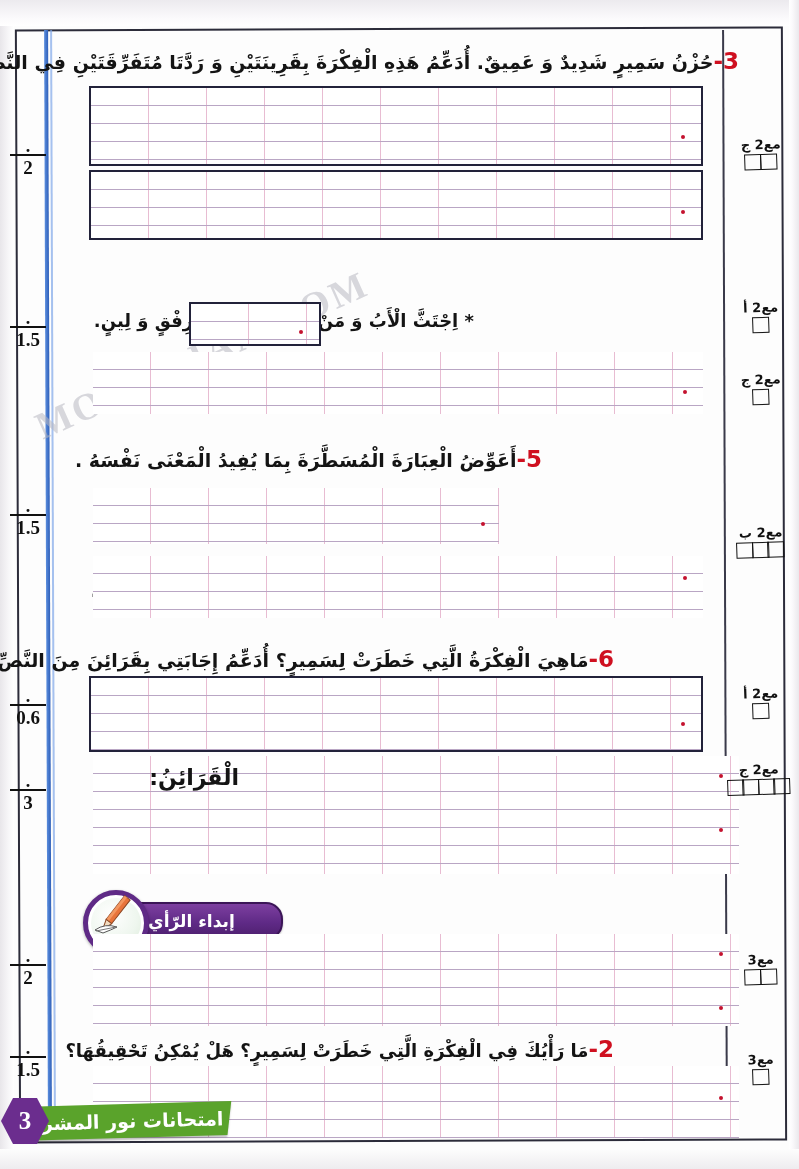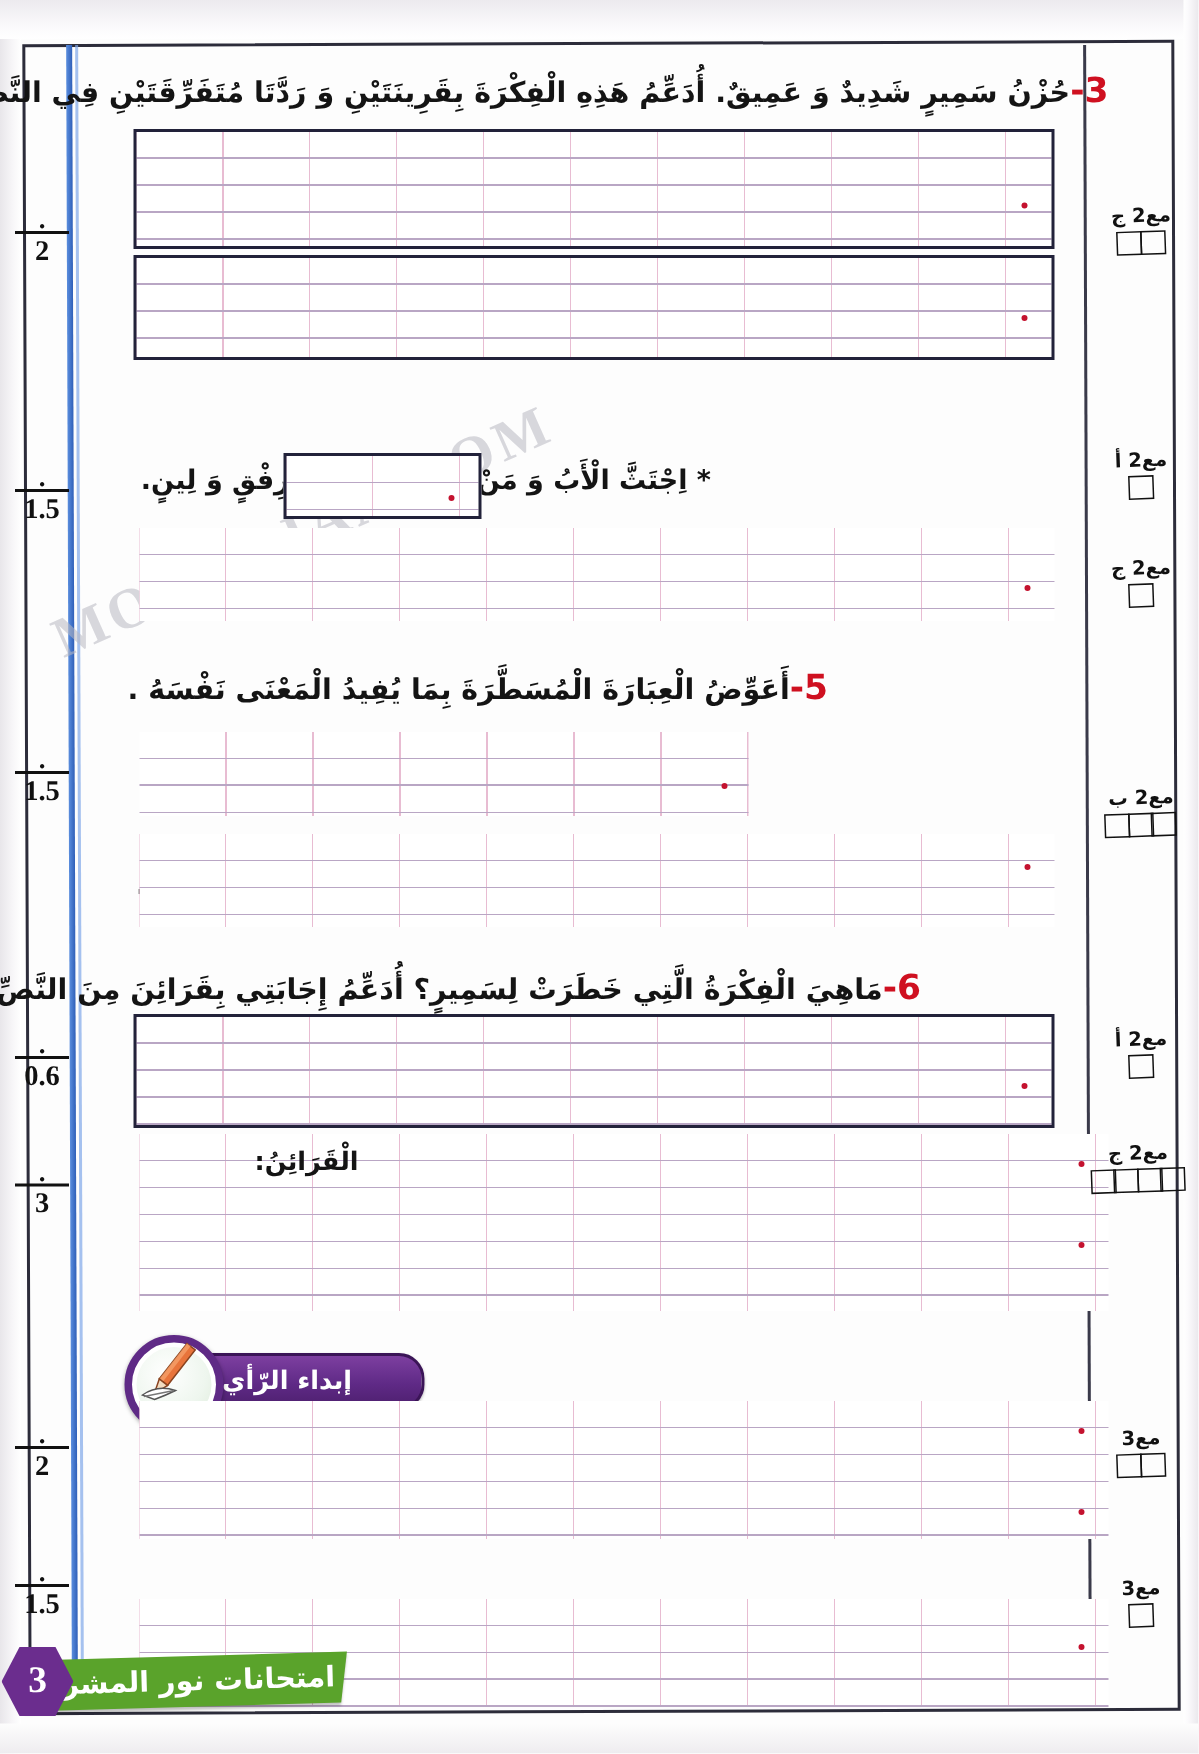--- a/index.html
+++ b/index.html
@@ -279,21 +279,21 @@
         <i></i>
       </div>
   </div>
   <div class="mcode" style="top:372px;">
     <div class="lbl">مع2 ج</div>
     <div class="cells">
         <i></i>
       </div>
   </div>
 
-  <div class="q-line" style="right:247px;top:446px;font-size:19px;">
+  <div class="q-line" style="right:257px;top:446px;font-size:19px;">
     <span class="qnum">5-</span><span>أَعَوِّضُ الْعِبَارَةَ الْمُسَطَّرَةَ بِمَا يُفِيدُ الْمَعْنَى نَفْسَهُ .</span>
   </div>
 
   <div class="q-line" style="right:487px;top:500px;font-size:18px;">
     <span>*</span>
     <span class="underline-blk">سَخْتَتُّ أَبِي الدَّوْحَةَ.</span>
   </div>
 
   <div class="ruled" style="right:300px;top:488px;width:406px;height:56px;">
     <span class="reddot" style="right:14px;top:34px;"></span>
@@ -341,21 +341,21 @@
     <div class="lbl">مع2 أ</div>
     <div class="cells">
         <i></i>
       </div>
   </div>
 
   <div class="ruled" style="right:60px;top:756px;width:646px;height:118px;">
     <span class="reddot" style="right:16px;top:18px;"></span>
     <span class="reddot" style="right:16px;top:72px;"></span>
   </div>
-  <div class="q-line" style="right:560px;top:765px;font-size:17px;">الْقَرَائِنُ:</div>
+  <div class="q-line" style="right:560px;top:765px;font-size:22px;">الْقَرَائِنُ:</div>
 
   <div class="score" style="top:775px;">
     <span class="dot">.</span>
     <span class="bar"></span>
     <span class="den">3</span>
   </div>
 
   <div class="mcode" style="top:762px;width:72px;right:4px;">
     <div class="lbl">مع2 ج</div>
     <div class="cells">
@@ -396,20 +396,23 @@
   </div>
 
   <div class="mcode" style="top:952px;">
     <div class="lbl">مع3</div>
     <div class="cells">
         <i></i>
         <i></i>
       </div>
   </div>
 
+  <div class="q-line" style="right:185px;top:1036px;font-size:18px;">
+    <span class="qnum">2-</span><span>مَا رَأْيُكَ فِي الْفِكْرَةِ الَّتِي خَطَرَتْ لِسَمِيرٍ؟ هَلْ يُمْكِنُ تَحْقِيقُهَا؟</span>
+  </div>
 
   <div class="ruled" style="right:60px;top:1066px;width:646px;height:72px;">
     <span class="reddot" style="right:16px;top:30px;"></span>
   </div>
 
   <div class="score" style="top:1042px;">
     <span class="dot">.</span>
     <span class="bar"></span>
     <span class="den">1.5</span>
   </div>

